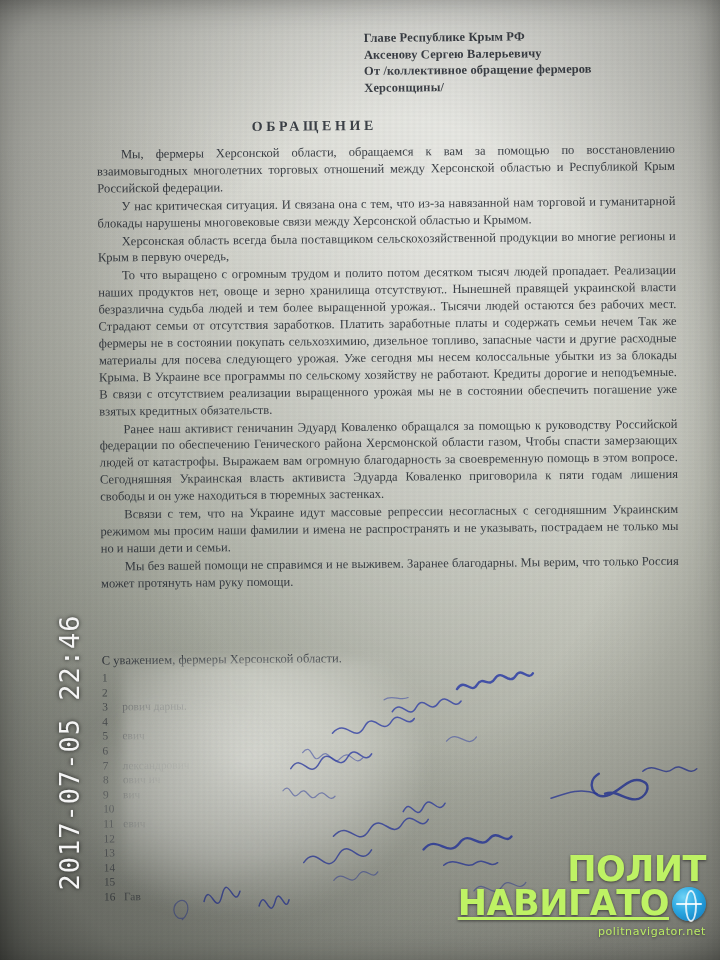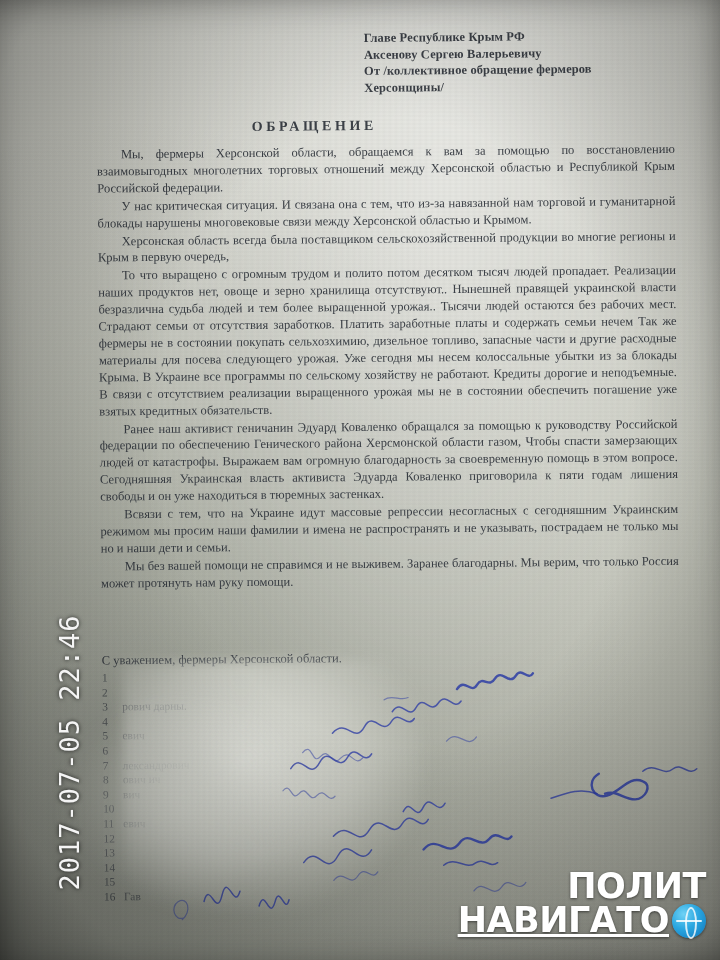--- a/index.html
+++ b/index.html
@@ -160,21 +160,21 @@
     white-space: nowrap;
     text-align: center;
   }
 
   
   #logo {
     position: absolute;
     right: 14px;
     bottom: 22px;
     text-align: right;
-    color: #ffffff;
+    color: #bef264;
     font-family: "DejaVu Sans", sans-serif;
     text-shadow: 0 1px 3px rgba(0,0,0,0.55);
   }
   #logo .l1, #logo .l2 {
     font-weight: bold;
     font-size: 35px;
     line-height: 34px;
     letter-spacing: -0.5px;
   }
   #logo .l2 { position: relative; text-decoration: underline; }
@@ -337,15 +337,16 @@
   </div>
 
   <div id="grain"></div>
   <div id="vignette"></div>
 
   <div id="timestamp">2017-07-05 22:46</div>
 
   <div id="logo">
     <div class="l1">ПОЛИТ</div>
     <div class="l2"><span>НАВИГАТО</span><span id="globe"></span></div>
+    <div class="url">politnavigator.net</div>
   </div>
 
 </div>
 
 </body></html>

